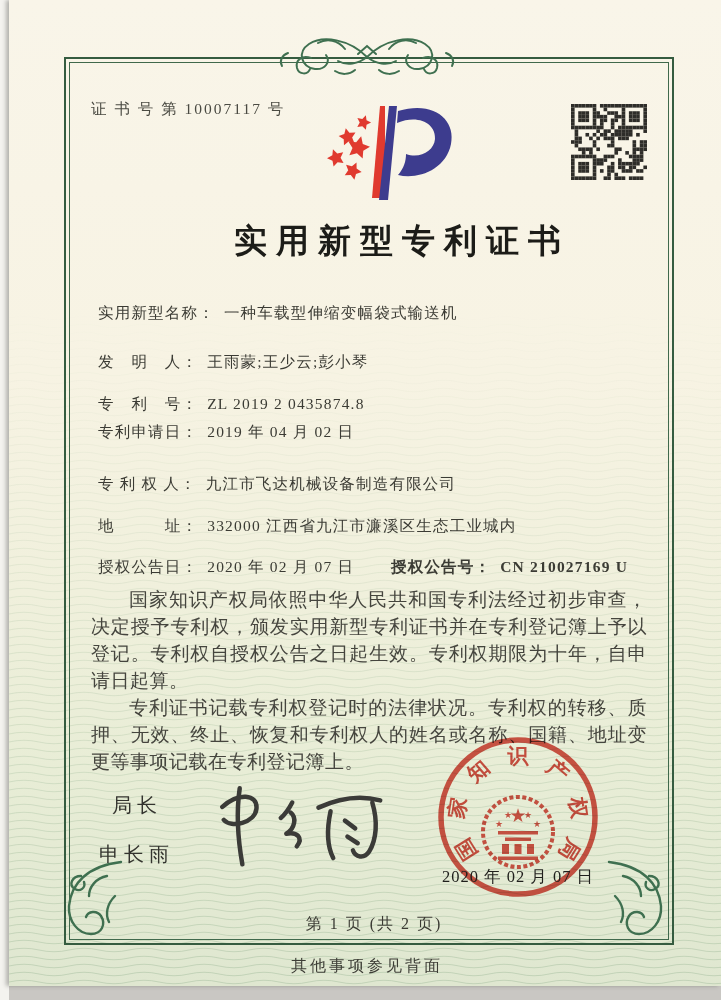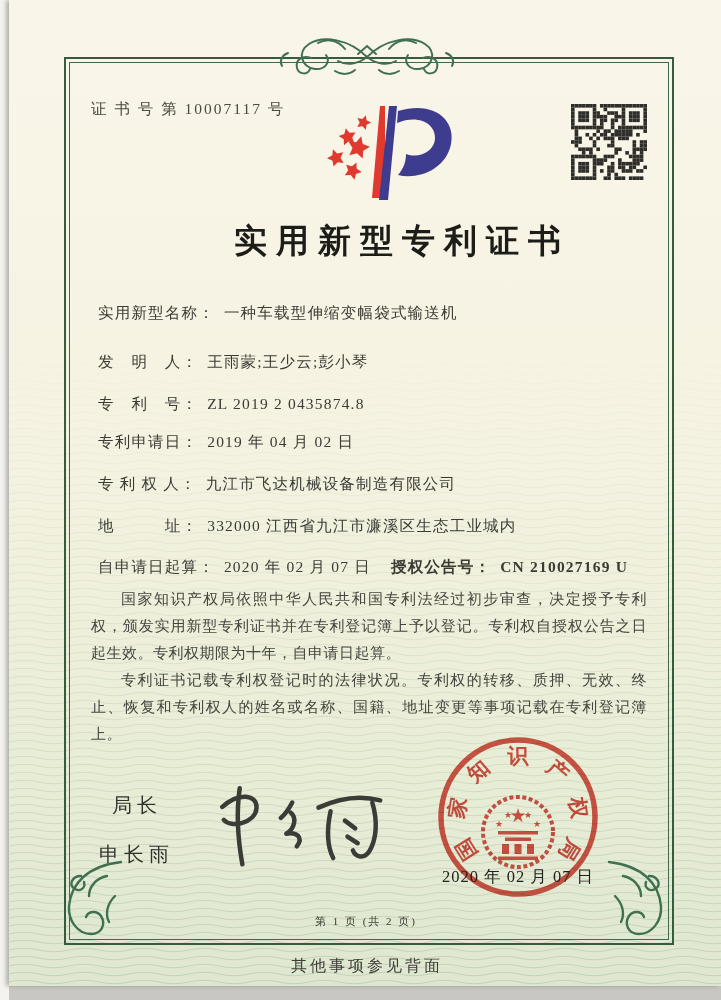--- a/index.html
+++ b/index.html
@@ -32,32 +32,32 @@
   .qr{position:absolute;left:562px;top:104px;}
   .title{
     position:absolute;left:55px;top:219px;width:606px;text-align:center;
     font-size:33px;font-weight:bold;letter-spacing:9px;color:#1c1c18;white-space:nowrap;margin-left:35px;
   }
   .row{position:absolute;left:89px;font-size:15.5px;color:#3b3b34;letter-spacing:1.2px;white-space:nowrap;}
   .row .val{margin-left:9px;}
   .pair2{position:absolute;left:293px;top:0;font-weight:bold;}
   .body-text{
     position:absolute;left:82px;top:586px;width:556px;
-    font-size:15px;line-height:27px;color:#45453e;text-align:justify;letter-spacing:.5px;
+    font-size:19px;line-height:27px;color:#45453e;text-align:justify;letter-spacing:.5px;
   }
   .body-text p{margin:0;text-indent:2em;}
   .sig-title{position:absolute;left:90px;top:792px;font-size:20px;letter-spacing:5px;color:#33332e;margin-left:13px;}
   .sig-name{position:absolute;left:90px;top:841px;font-size:20px;letter-spacing:5px;color:#33332e;}
   .signature{position:absolute;left:198px;top:776px;transform:rotate(-2deg);}
   .seal{position:absolute;left:424px;top:732px;mix-blend-mode:multiply;opacity:.95;}
   .seal-date{
     position:absolute;left:419px;top:866px;width:180px;text-align:center;
     font-size:16.5px;color:#1f1f1c;letter-spacing:1px;white-space:nowrap;z-index:5;
   }
-  .page-info{position:absolute;left:54px;top:914px;width:606px;text-align:center;font-size:11px;letter-spacing:2px;color:#3b3b34;}
+  .page-info{position:absolute;left:62px;top:914px;width:606px;text-align:center;font-size:16px;letter-spacing:2px;color:#3b3b34;}
   .back-note{position:absolute;left:55px;top:956px;width:606px;text-align:center;font-size:16px;letter-spacing:3px;color:#3d3d36;}
 </style>
 </head>
 <body>
 
 <div class="scan-left"></div>
 
 <div class="page">
 
   <svg class="guilloche" id="guilloche" width="712" height="986" viewBox="0 0 712 986">
@@ -466,31 +466,31 @@
 
   <div class="row" style="top:303px">
     <span>实用新型名称：</span><span class="val">一种车载型伸缩变幅袋式输送机</span>
   </div>
   <div class="row" style="top:352px">
     <span>发　明　人：</span><span class="val">王雨蒙;王少云;彭小琴</span>
   </div>
   <div class="row" style="top:394px">
     <span>专　利　号：</span><span class="val">ZL 2019 2 0435874.8</span>
   </div>
-  <div class="row" style="top:432px">
+  <div class="row" style="top:422px">
     <span>专利申请日：</span><span class="val">2019 年 04 月 02 日</span>
   </div>
   <div class="row" style="top:474px">
     <span>专 利 权 人：</span><span class="val">九江市飞达机械设备制造有限公司</span>
   </div>
   <div class="row" style="top:516px">
     <span>地　　　址：</span><span class="val">332000 江西省九江市濂溪区生态工业城内</span>
   </div>
   <div class="row" style="top:557px">
-    <span>自申请日起算：</span><span class="val">2020 年 02 月 07 日</span>
+    <span>授权公告日：</span><span class="val">2020 年 02 月 07 日</span>
     <span class="pair2">
       <span>授权公告号：</span><span class="val">CN 210027169 U</span>
     </span>
   </div>
 
   <div class="body-text">
     <p>国家知识产权局依照中华人民共和国专利法经过初步审查，决定授予专利权，颁发实用新型专利证书并在专利登记簿上予以登记。专利权自授权公告之日起生效。专利权期限为十年，自申请日起算。</p>
     <p>专利证书记载专利权登记时的法律状况。专利权的转移、质押、无效、终止、恢复和专利权人的姓名或名称、国籍、地址变更等事项记载在专利登记簿上。</p>
   </div>
 

